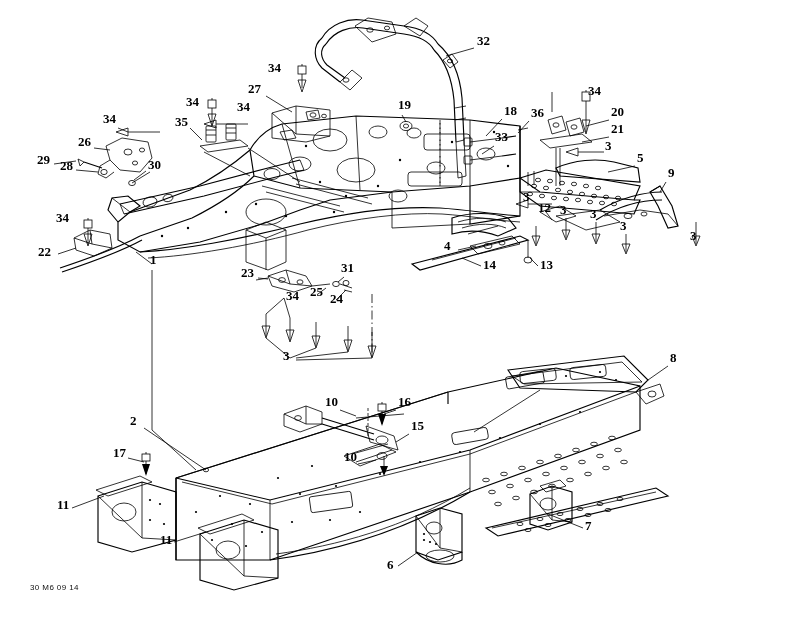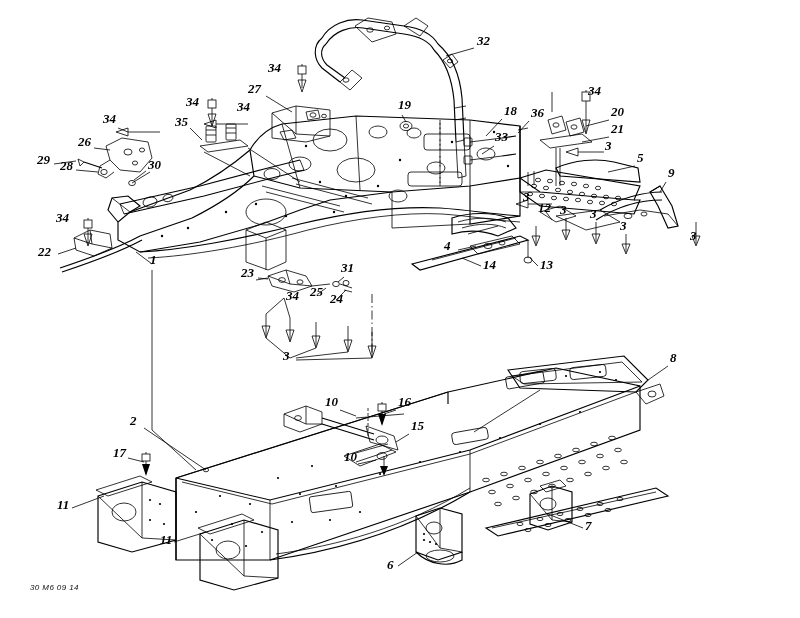--- a/index.html
+++ b/index.html
@@ -1,18 +1,18 @@
 <!DOCTYPE html>
 <html><head>
 <meta charset="utf-8">
 <style>
   html,body{margin:0;padding:0;background:#ffffff;}
   body{width:800px;height:618px;position:relative;overflow:hidden;
        font-family:"Liberation Serif",serif;color:#000;}
-  #sheet{position:absolute;left:0;top:0;width:800px;height:539px;font-style:italic;}
+  #sheet{position:absolute;left:0;top:0;width:800px;height:539px;}
   svg{position:absolute;left:0;top:0;}
   .cal{font-family:"Liberation Serif",serif;font-weight:bold;font-size:13px;fill:#000;}
   #partcode{position:absolute;left:30px;top:583px;font-family:"Liberation Sans",sans-serif;
             font-size:8px;letter-spacing:.4px;color:#111;white-space:nowrap;}
   .ln{stroke:#000;fill:none;}
   .thin{stroke-width:.8;}
   .med{stroke-width:1.15;}
   .dash{stroke-dasharray:9 3 1.5 3;stroke-width:.8;}
   .wh{fill:#ffffff;stroke:#000;}
 </style>

